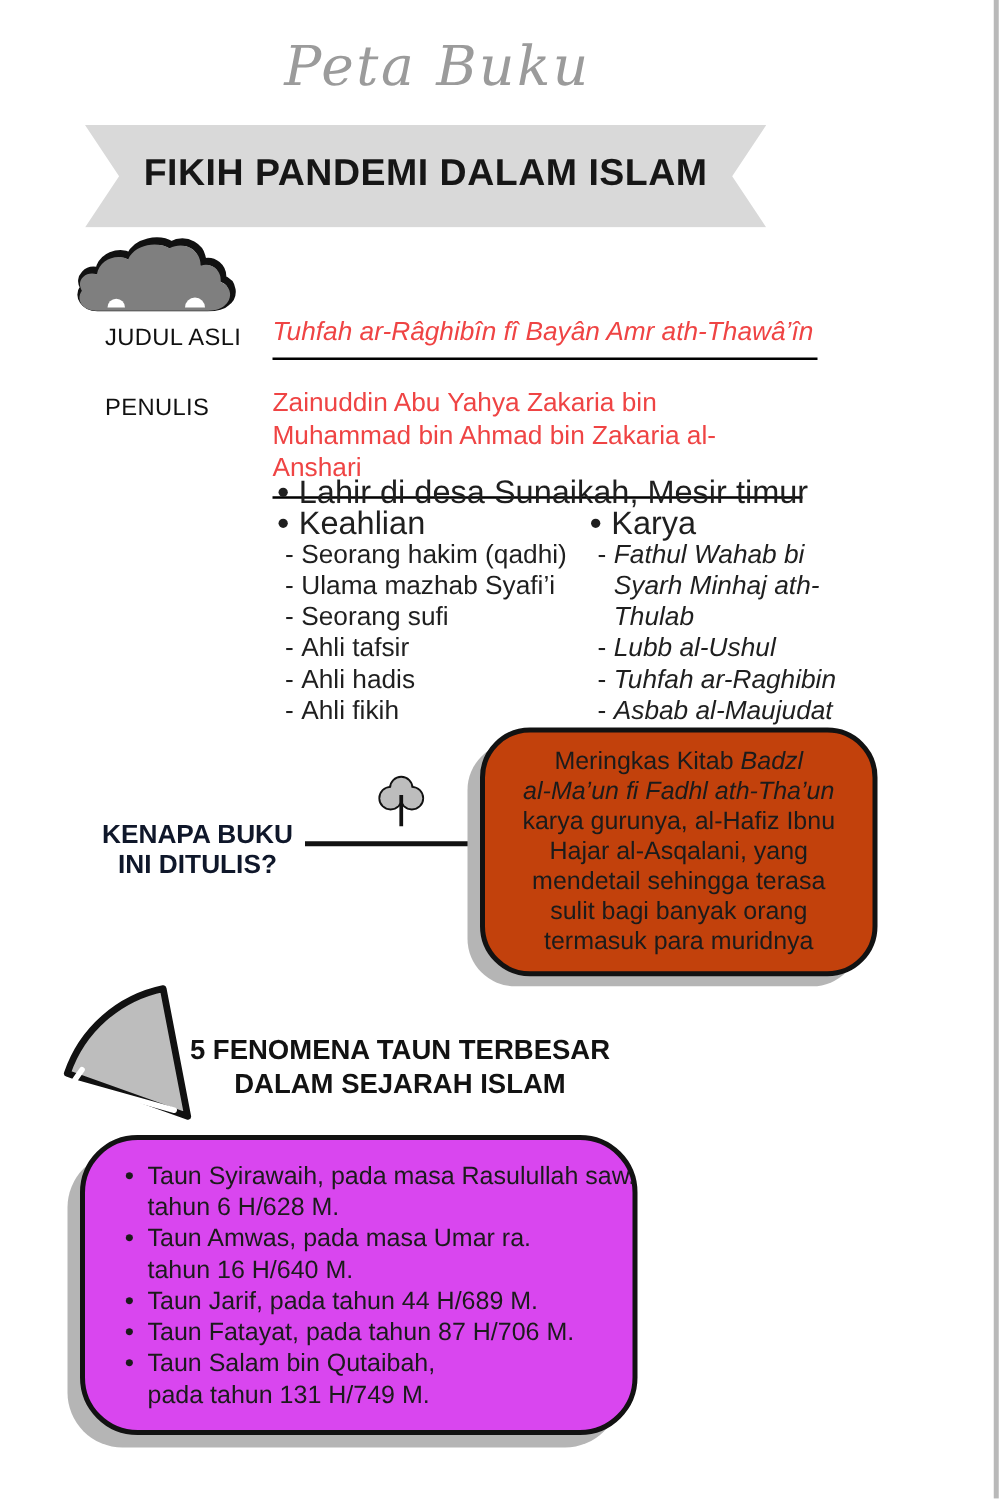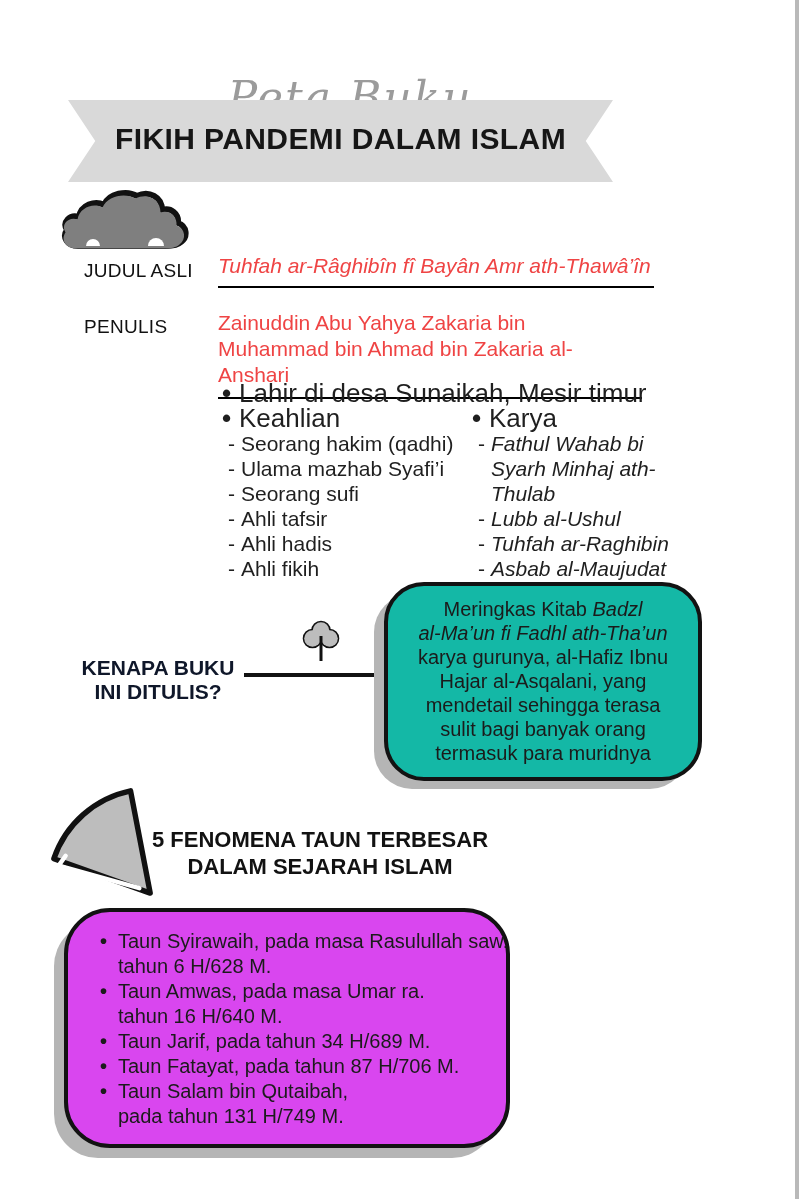--- a/index.html
+++ b/index.html
@@ -2,21 +2,21 @@
 <html><head>
 <meta charset="utf-8">
 <style>
   html,body{margin:0;padding:0;background:#fff;}
   .page{position:relative;width:800px;height:1199px;background:#ffffff;overflow:hidden;
         font-family:"Liberation Sans",sans-serif;color:#1f1f1f;}
 
   
   .script-title{position:absolute;left:180px;top:28px;width:340px;text-align:center;
     font-family:"DejaVu Serif",serif;font-style:italic;font-weight:400;font-size:44px;
-    letter-spacing:2px;color:#9b9b9b;margin-top:44px;}
+    letter-spacing:2px;color:#9b9b9b;}
 
   
   .banner{position:absolute;left:68px;top:100px;width:545px;height:82px;background:#d9d9d9;
     clip-path:polygon(0 0,100% 0,95% 50%,100% 100%,0 100%,5% 50%);}
   .banner h1{margin:0;line-height:78px;text-align:center;font-size:30px;font-weight:700;
     color:#161616;letter-spacing:.4px;}
 
   
   .cloud{position:absolute;left:60px;top:189px;width:130px;height:64px;}
   .tree{position:absolute;left:297px;top:620px;width:48px;height:46px;}
@@ -40,21 +40,21 @@
   .dash-list{margin:0 0 0 6px;padding:0;list-style:none;font-size:21px;line-height:25px;color:#1f1f1f;}
   .dash-list li{position:relative;padding-left:13px;}
   .dash-list li::before{content:"-";position:absolute;left:0;}
   .it{font-style:italic;text-align:center;}
 
   
   .why-label{position:absolute;left:72px;top:656px;width:172px;text-align:center;
     font-size:21px;font-weight:800;line-height:24px;color:#0f172a;}
   .connector{position:absolute;left:244px;top:673px;width:142px;height:4px;background:#121212;}
   .bubble{position:absolute;left:384px;top:582px;width:318px;box-sizing:border-box;
-    background:#14b8a6;border:4px solid #121212;border-radius:40px;padding:11px 4px 12px;
+    background:#c2410c;border:4px solid #121212;border-radius:40px;padding:11px 4px 12px;
     box-shadow:-12px 10px 0 -2px #b5b5b5;text-align:center;}
   .bline{font-size:20px;line-height:24px;color:#1b1b1b;white-space:nowrap;}
 
   
   .ph-title{position:absolute;left:140px;top:826px;width:360px;text-align:center;
     font-size:22px;font-weight:800;line-height:27px;color:#121212;}
   .plague-box{position:absolute;left:64px;top:908px;width:446px;height:240px;box-sizing:border-box;
     background:#d946ef;border:4px solid #121212;border-radius:46px;
     box-shadow:-12px 12px 0 -2px #b5b5b5;padding:17px 8px 0 30px;}
   .plist{list-style:none;margin:0;padding:0;font-size:20px;line-height:25px;color:#1b1b1b;}
@@ -153,21 +153,21 @@
     <ul class="plist">
       <li>
           <span class="l1">Taun Syirawaih, pada masa Rasulullah saw.</span>
           <span class="l2">tahun 6 H/628 M.</span>
         </li>
       <li>
           <span class="l1">Taun Amwas, pada masa Umar ra.</span>
           <span class="l2">tahun 16 H/640 M.</span>
         </li>
       <li>
-          <span class="l1">Taun Jarif, pada tahun 34 H/689 M.</span>
+          <span class="l1">Taun Jarif, pada tahun 44 H/689 M.</span>
           <span class="l2"></span>
         </li>
       <li>
           <span class="l1">Taun Fatayat, pada tahun 87 H/706 M.</span>
           <span class="l2"></span>
         </li>
       <li>
           <span class="l1">Taun Salam bin Qutaibah,</span>
           <span class="l2">pada tahun 131 H/749 M.</span>
         </li>

